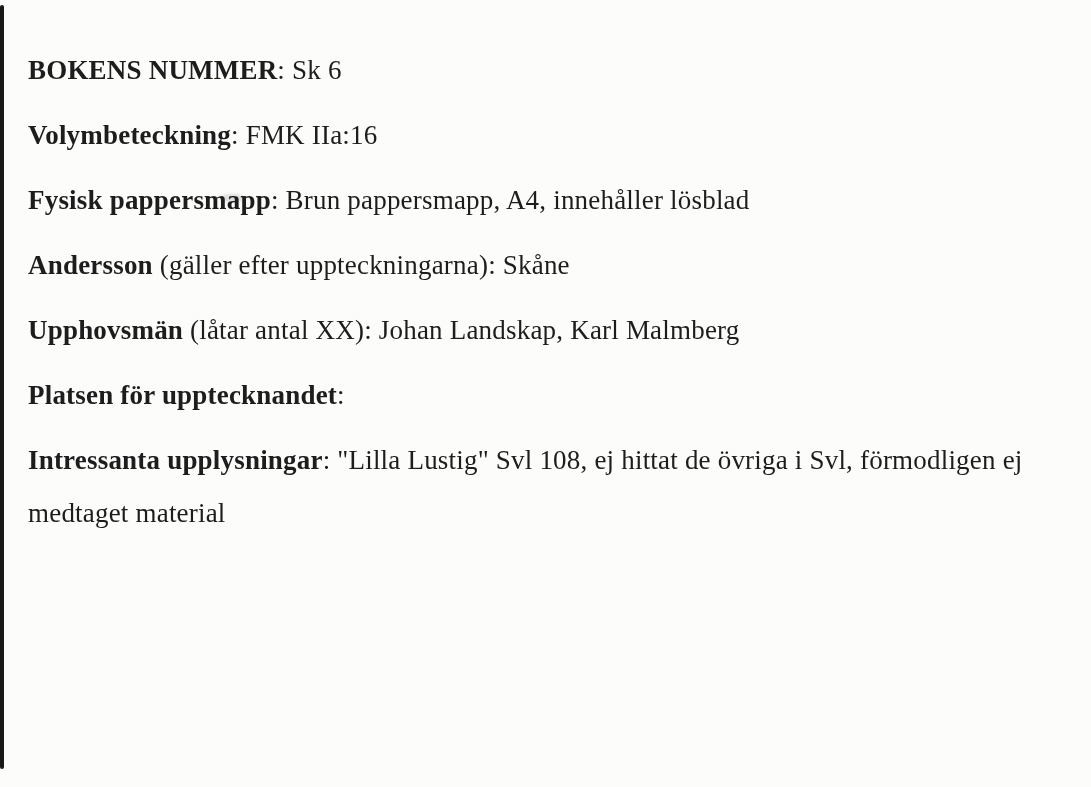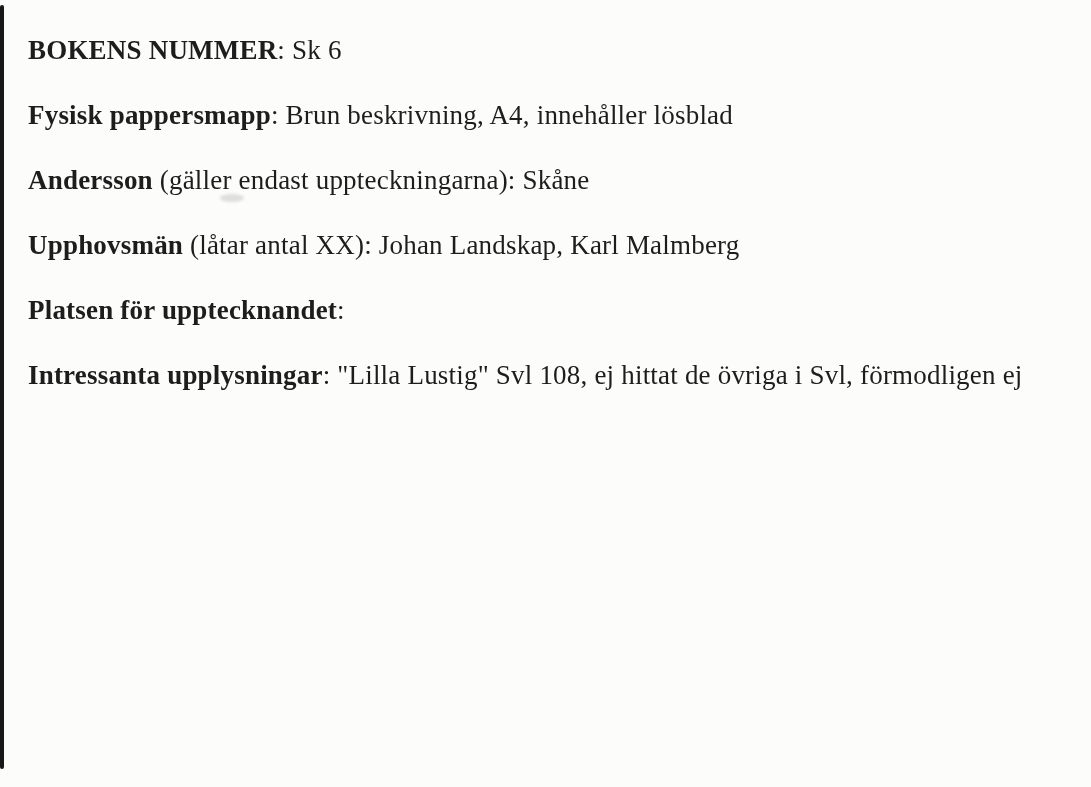--- a/index.html
+++ b/index.html
@@ -25,20 +25,21 @@
     margin: 0 0 32px 0;
     font-size: 27px;
     line-height: 33px;
     letter-spacing: 0.2px;
   }
   .field .label {
     font-weight: bold;
   }
   .line {
     display: block;
+    margin-top: 20px;
   }
   .nowrap {
     white-space: nowrap;
   }
   
   .edge-artifact {
     position: absolute;
     left: 0;
     top: 5px;
     width: 4px;
@@ -62,37 +63,41 @@
 
 <div class="edge-artifact"></div>
 <div class="smudge"></div>
 
 <main class="page">
 
   <p class="field">
       <span class="line nowrap"><b class="label">BOKENS NUMMER</b><span>: Sk 6</span></span>
     </p>
 
-
   <p class="field">
-      <span class="line nowrap"><b class="label">Fysisk pappersmapp</b><span>: Brun beskrivning, A4, innehåller lösblad</span></span>
+      <span class="line nowrap"><b class="label">Volymbeteckning</b><span>: FMK IIa:16</span></span>
     </p>
 
   <p class="field">
-      <span class="line nowrap"><b class="label">Andersson</b><span> (gäller endast uppteckningarna)</span><span>: Skåne</span></span>
+      <span class="line nowrap"><b class="label">Fysisk pappersmapp</b><span>: Brun pappersmapp, A4, innehåller lösblad</span></span>
+    </p>
+
+  <p class="field">
+      <span class="line nowrap"><b class="label">Andersson</b><span> (gäller efter uppteckningarna)</span><span>: Skåne</span></span>
     </p>
 
 
   <p class="field">
       <span class="line nowrap"><b class="label">Upphovsmän</b><span> (låtar antal XX)</span><span>: Johan Landskap, Karl Malmberg</span></span>
     </p>
 
 
   <p class="field">
       <span class="line nowrap"><b class="label">Platsen för upptecknandet</b><span>:</span></span>
     </p>
 
 
   <p class="field">
       <span class="line nowrap"><b class="label">Intressanta upplysningar</b><span>: "Lilla Lustig" Svl 108, ej hittat de övriga i Svl, förmodligen ej</span></span>
+      <span class="line">medtaget material</span>
     </p>
 
 </main>
 
 </body></html>

